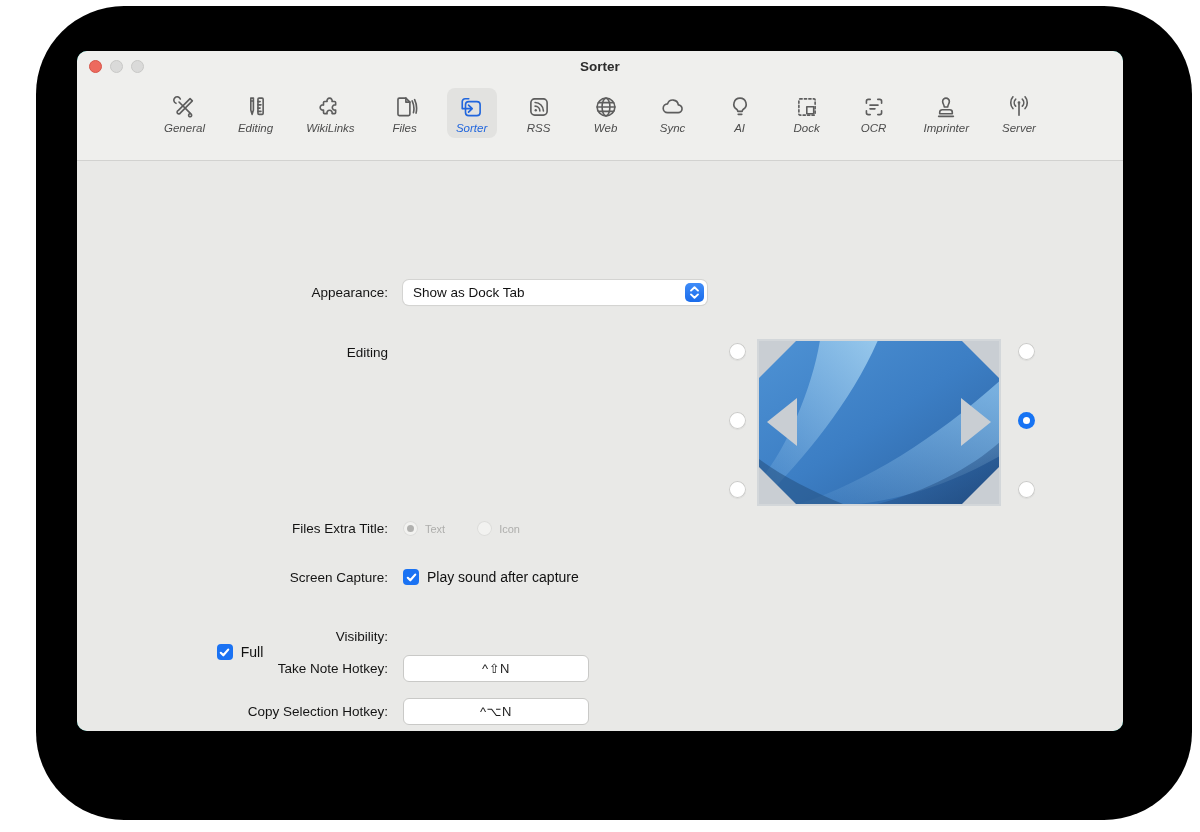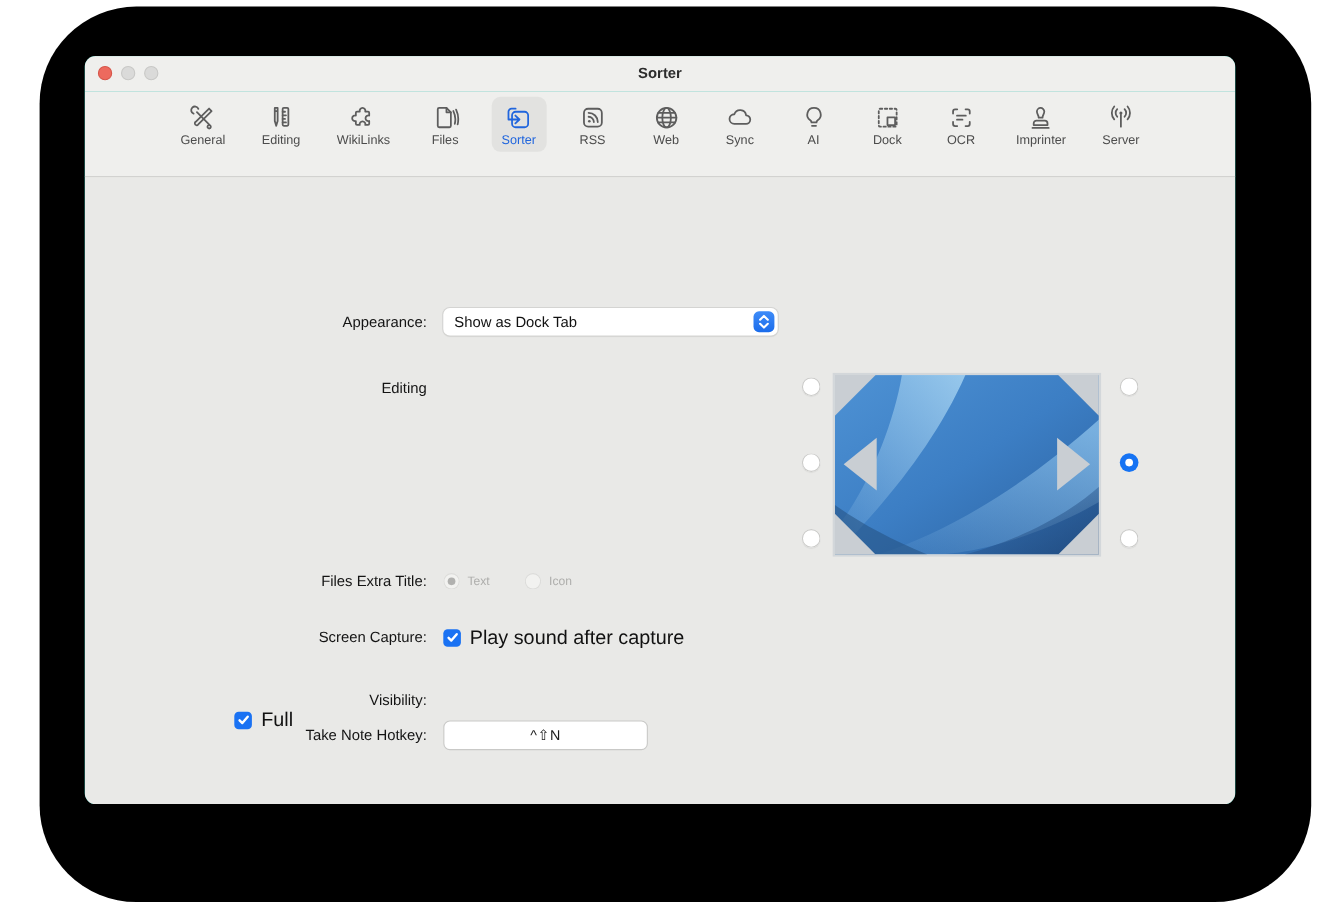--- a/index.html
+++ b/index.html
@@ -9,21 +9,21 @@
   .window{position:absolute;left:77px;top:51px;width:1046px;height:680px;background:#14b8a6;border-radius:10px;overflow:hidden;box-shadow:0 0 0 1px rgba(0,0,0,.35);}
   
   .titlebar{position:relative;height:32px;background:#efefed;}
   .traffic-lights{position:absolute;left:12px;top:9px;display:flex;gap:8px;}
   .tl{width:13px;height:13px;border-radius:50%;box-sizing:border-box;}
   .tl.red{background:#ed6a5e;border:1px solid #d65549;}
   .tl.gray{background:#dadad9;border:1px solid #c8c8c6;}
   .window-title{position:absolute;left:0;right:0;top:8px;text-align:center;font-size:13.5px;font-weight:700;color:#2c2c2c;}
   
   .toolbar{height:77px;background:#efefed;display:flex;justify-content:center;align-items:flex-start;gap:17px;padding-top:5px;box-sizing:border-box;}
-  .tb-item{display:flex;flex-direction:column;align-items:center;gap:2px;padding:6px 8px 4px;border-radius:8px;cursor:default;min-width:34px;}
+  .tb-item{display:flex;flex-direction:column;align-items:center;gap:2px;padding:6px 8px 4px;border-radius:8px;cursor:default;min-width:34px;font-style:italic;}
   .tb-item.selected{background:#e2e2e0;}
   .tb-icon{width:26px;height:26px;display:block;}
   .tb-icon svg{width:26px;height:26px;display:block;stroke:#5d5d5d;fill:none;stroke-width:1.5;stroke-linecap:round;stroke-linejoin:round;}
   .tb-item.selected .tb-icon svg{stroke:#2166dd;}
   .tb-label{font-size:11.5px;color:#4c4c4c;white-space:nowrap;}
   .tb-item.selected .tb-label{color:#2166dd;}
   
   .content{position:relative;height:571px;background:#e9e9e7;border-top:1px solid #d2d2d0;}
   .form-row{position:absolute;left:0;display:flex;align-items:center;}
   .form-label{width:311px;text-align:right;margin-right:15px;font-size:13.5px;color:#141414;white-space:nowrap;}
@@ -45,21 +45,21 @@
   .radio.row-m{top:73px;}
   .radio.row-b{top:142px;}
   
   .mini-radio{width:15px;height:15px;border-radius:50%;background:#f2f2f0;box-shadow:0 0 0 1px #dcdcda inset;position:relative;display:inline-block;vertical-align:middle;}
   .mini-radio.checked::after{content:"";position:absolute;left:4px;top:4px;width:7px;height:7px;border-radius:50%;background:#b1b1af;}
   .dim-label{font-size:11px;color:#aeaeac;margin-left:7px;}
   .opt-group{display:flex;align-items:center;margin-left:326px;}
   
   .checkbox{width:16px;height:16px;border-radius:4px;background:#1a72f3;display:flex;align-items:center;justify-content:center;}
   .checkbox svg{width:11px;height:11px;stroke:#fff;stroke-width:2.2;fill:none;stroke-linecap:round;stroke-linejoin:round;}
-  .cb-label{font-size:18px;color:#111;margin-left:8px;}
+  .cb-label{font-size:14px;color:#111;margin-left:8px;}
   .cb-wrap{display:flex;align-items:center;margin-left:326px;}
   
   .hotkey-field{margin-left:326px;width:186px;height:27px;background:#fff;border:1px solid #c9c9c7;border-radius:6px;display:flex;align-items:center;justify-content:center;box-sizing:border-box;}
   .hotkey-value{font-size:13px;color:#1c1c1c;letter-spacing:.5px;}
   
   .row-appearance{top:119px;}
   .row-position{top:178px;align-items:flex-start;}
   .row-position .form-label{margin-top:6px;}
   .row-menuextra{top:360px;}
   .row-capture{top:408px;}
@@ -321,16 +321,22 @@
         </div>
       </div>
 
       <div class="form-row row-hk0">
         <span class="form-label">Take Note Hotkey:</span>
         <div class="hotkey-field" style="margin-left:0;">
           <span class="hotkey-value">^⇧N</span>
         </div>
       </div>
 
+      <div class="form-row row-hk1">
+        <span class="form-label">Copy Selection Hotkey:</span>
+        <div class="hotkey-field" style="margin-left:0;">
+          <span class="hotkey-value">^⌥N</span>
+        </div>
+      </div>
 
     </div>
   </div>
 </div>
 
 </body></html>

